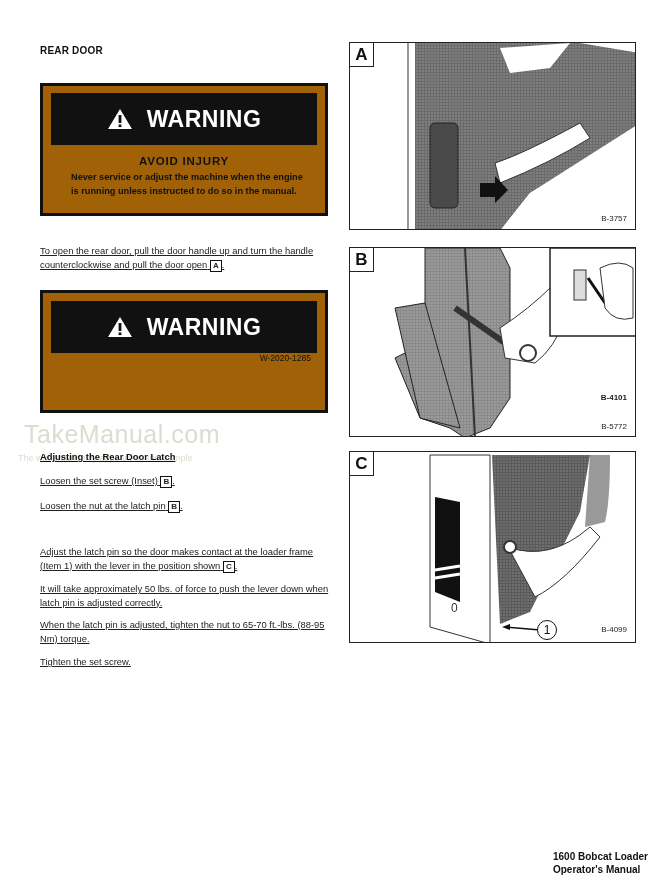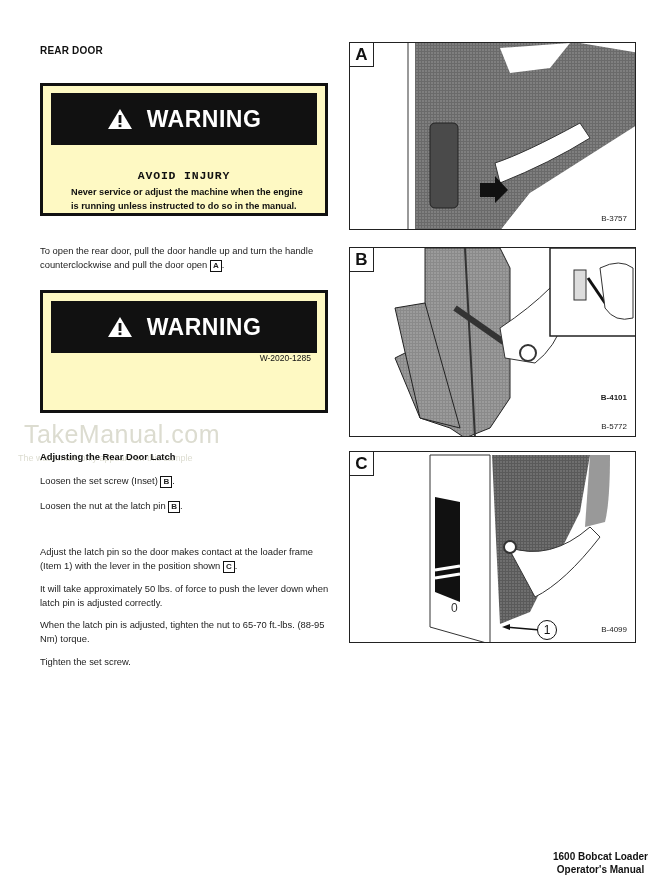--- a/index.html
+++ b/index.html
@@ -1,52 +1,52 @@
 <!DOCTYPE html>
 <html><head>
 <meta charset="utf-8">
 <style>
   * { margin:0; padding:0; box-sizing:border-box; }
   body { width:670px; height:883px; background:#fff; position:relative; overflow:hidden;
          font-family:"Liberation Sans", "DejaVu Sans", sans-serif; color:#111; }
   .abs { position:absolute; }
   .heading { left:40px; top:45px; font-size:10px; font-weight:bold; letter-spacing:0.2px; }
-  .warn-box { border:3px solid #111; background:#fef9c3; }
+  .warn-box { border:3px solid #111; background:#a16207; }
   .warn-band { background:#111; color:#fff; display:flex; align-items:center; justify-content:center;
                font-weight:bold; font-size:23px; letter-spacing:0.5px; }
   .warn-band svg { margin-right:14px; }
   .warn-sub { text-align:center; font-weight:bold; font-size:11.5px; letter-spacing:0.8px; }
   .warn-text { font-size:9.2px; font-weight:bold; line-height:14px; }
   .warn-code { font-size:8.5px; text-align:right; }
-  .para { font-size:9.4px; line-height:13.5px; color:#222; }
+  .para { font-size:9.4px; line-height:13.5px; color:#222;text-decoration:underline; }
   .ref { display:inline-block; border:1px solid #111; font-weight:bold; font-size:8px; padding:0 2px; line-height:10px; }
   .fig { border:1.5px solid #222; background:#fff; overflow:hidden; }
   .fig-label { position:absolute; left:0; top:0; width:24px; height:24px; border-right:1.5px solid #222;
                border-bottom:1.5px solid #222; font-weight:bold; font-size:17px; display:flex;
                align-items:center; justify-content:center; background:#fff; z-index:2; }
   .fig-code { position:absolute; right:8px; font-size:8px; color:#222; z-index:2; }
   .wm1 { left:24px; top:420px; font-size:25px; color:#dcdcd0; letter-spacing:0.5px; }
   .wm2 { left:18px; top:453px; font-size:9px; color:#dcdcd0; }
-  .footer-right { right:22px; font-size:10px; font-weight:bold; text-align:center; line-height:13px; }
+  .footer-right { right:22px; font-size:10px; font-weight:bold; text-align:left; line-height:13px; }
 </style>
 </head>
 <body>
 
 <div class="abs heading">REAR DOOR</div>
 
 <div class="abs warn-box" style="left:40px;top:83px;width:288px;height:133px;">
   <div class="warn-band" style="margin:7px 8px 0 8px;height:52px;">
     <svg width="26" height="22" viewBox="0 0 26 22">
         <polygon points="13,1 25,21 1,21" fill="#fff"></polygon>
         <rect x="11.6" y="7" width="2.8" height="8" fill="#111"></rect>
         <rect x="11.6" y="16.5" width="2.8" height="2.6" fill="#111"></rect>
       </svg>
     <span>WARNING</span>
   </div>
-  <div class="warn-sub" style="margin-top:24px;font-family:Liberation Mono, monospace;">AVOID INJURY</div>
+  <div class="warn-sub" style="margin-top:10px;">AVOID INJURY</div>
   <div class="warn-text" style="padding-left:28px;margin-top:3px;">
     <div>Never service or adjust the machine when the engine</div>
     <div>is running unless instructed to do so in the manual.</div>
   </div>
 </div>
 
 <div class="abs para" style="left:40px;top:244px;width:290px;">
   <span>To open the rear door, pull the door handle up and turn the handle counterclockwise and pull the door open</span>
   <span class="ref">A</span><span>.</span>
 </div>

